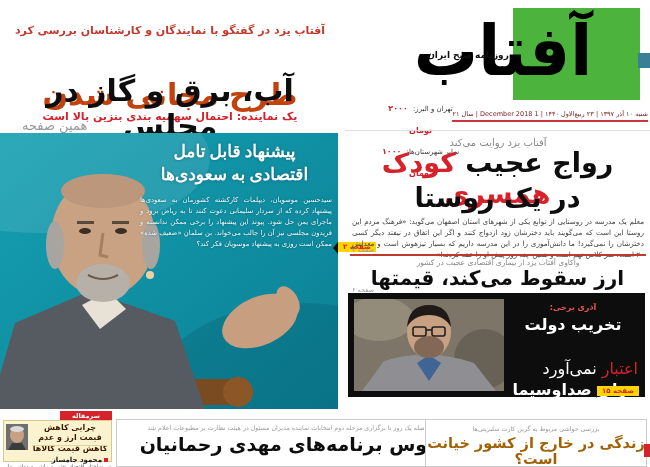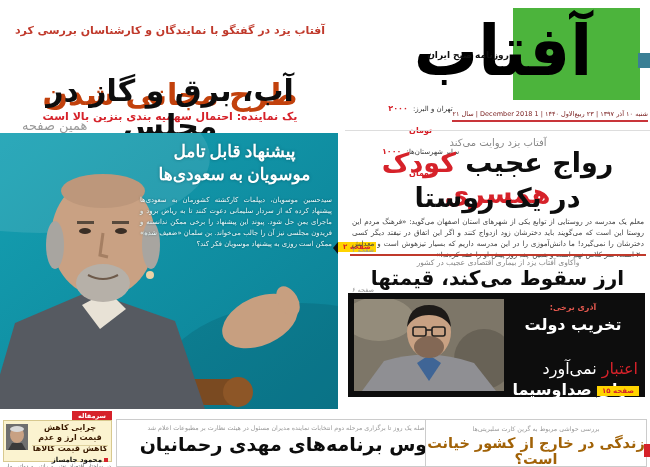--- a/index.html
+++ b/index.html
@@ -52,21 +52,21 @@
   .cu-ref{left:352px;top:286px;font-size:6.5px;color:#999;}
   
   .jbox{left:348px;top:293px;width:297px;height:104px;background:#0d0d0d;}
   .j-photo{left:6px;top:6px;width:150px;height:92px;}
   .j-kicker{left:160px;top:10px;width:130px;text-align:center;font-size:8px;color:#e4584f;font-weight:bold;}
   .j-l1{left:160px;top:22px;width:130px;text-align:center;font-size:16px;font-weight:bold;color:#ffffff;}
   .j-l2{left:160px;top:44px;width:130px;text-align:center;font-size:16px;font-weight:bold;color:#ffffff;margin-top:43px;}
   .j-l3{left:160px;top:66px;width:130px;font-size:16px;font-weight:normal;color:#ffffff;}
   
   .ed-box{left:3px;top:411px;width:109px;height:56px;}
-  .ed-tab{right:0;top:0;background:#d6222a;color:#fff;font-size:6.5px;font-weight:bold;padding:1px 6px;}
+  .ed-tab{right:0;top:0;background:#d6222a;color:#fff;font-size:6.5px;font-weight:bold;padding:1px 12px;}
   .ed-cream{left:0;top:9px;width:107px;height:40px;background:#fbf3d0;border:1px solid #d8c98f;}
   .ed-title{right:3px;top:2px;width:76px;text-align:center;font-size:8px;font-weight:bold;color:#3a1a00;line-height:1.3;}
   .ed-photo{left:2px;top:3px;width:22px;height:26px;}
   .ed-author-row{right:3px;top:24px;width:76px;border-top:1px solid #e0d3a0;padding-top:1px;}
   .ed-author{font-size:7px;font-weight:bold;color:#111;}
   .ed-author:before{content:"";display:inline-block;width:4px;height:4px;background:#d6222a;margin-left:2px;}
   .ed-author-title{font-size:5.5px;color:#999;margin-right:7px;}
   .ed-body{left:3px;top:52px;width:105px;font-size:5.5px;color:#666;text-align:justify;line-height:1.4;}
   .box{border:1px solid #cccccc;background:#fff;}
   .mid-box{left:116px;top:419px;width:303px;height:46px;padding-left:48px;}
@@ -138,21 +138,21 @@
       <rect x="112" y="88" width="17" height="3" fill="#57493c"></rect>
       <path d="M103 100 L100 122 L108 124" stroke="#a57f63" stroke-width="3" fill="none"></path>
 
       <circle cx="150" cy="142" r="4" fill="#ecd2a6"></circle>
 
       <ellipse cx="260" cy="188" rx="40" ry="24" fill="#c79f80" transform="rotate(-24 260 188)"></ellipse>
       <ellipse cx="288" cy="168" rx="10" ry="16" fill="#c79f80" transform="rotate(-30 288 168)"></ellipse>
     </svg>
     <div class="abs ph-h">
       <span>پیشنهاد قابل تامل</span><br>
-      <span>موسویان به سعودی‌ها</span>
+      <span>اقتصادی به سعودی‌ها</span>
     </div>
     <div class="abs ph-body">سیدحسین موسویان، دیپلمات کارکشته کشورمان به سعودی‌ها پیشنهاد کرده که از سردار سلیمانی دعوت کنند تا به ریاض برود و ماجرای یمن حل شود. پیوند این پیشنهاد را برخی ممکن ندانسته و فریدون مجلسی نیز آن را جالب می‌خواند. بن سلمانِ «ضعیف شده» ممکن است روزی به پیشنهاد موسویان فکر کند؟</div>
   </div>
   <div class="abs tag tag-mousavian">صفحه ۲</div>
 
   <div class="abs cm-kicker">آفتاب یزد روایت می‌کند</div>
   <div class="abs cm-h1">
     <span>رواج عجیب </span><span class="red-text">کودک همسری</span>
   </div>
   <div class="abs cm-h2">در یک روستا</div>

